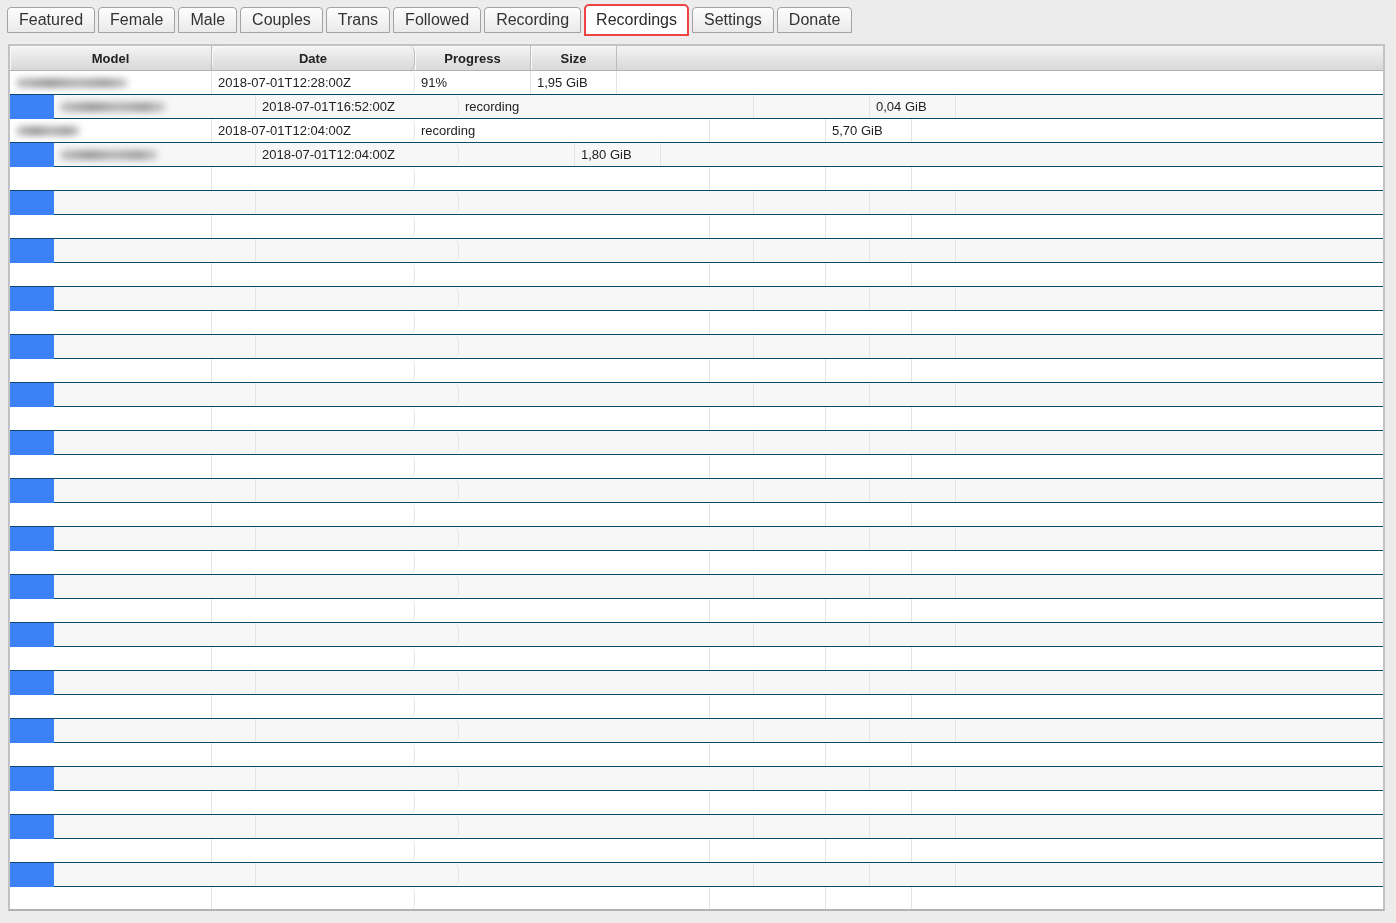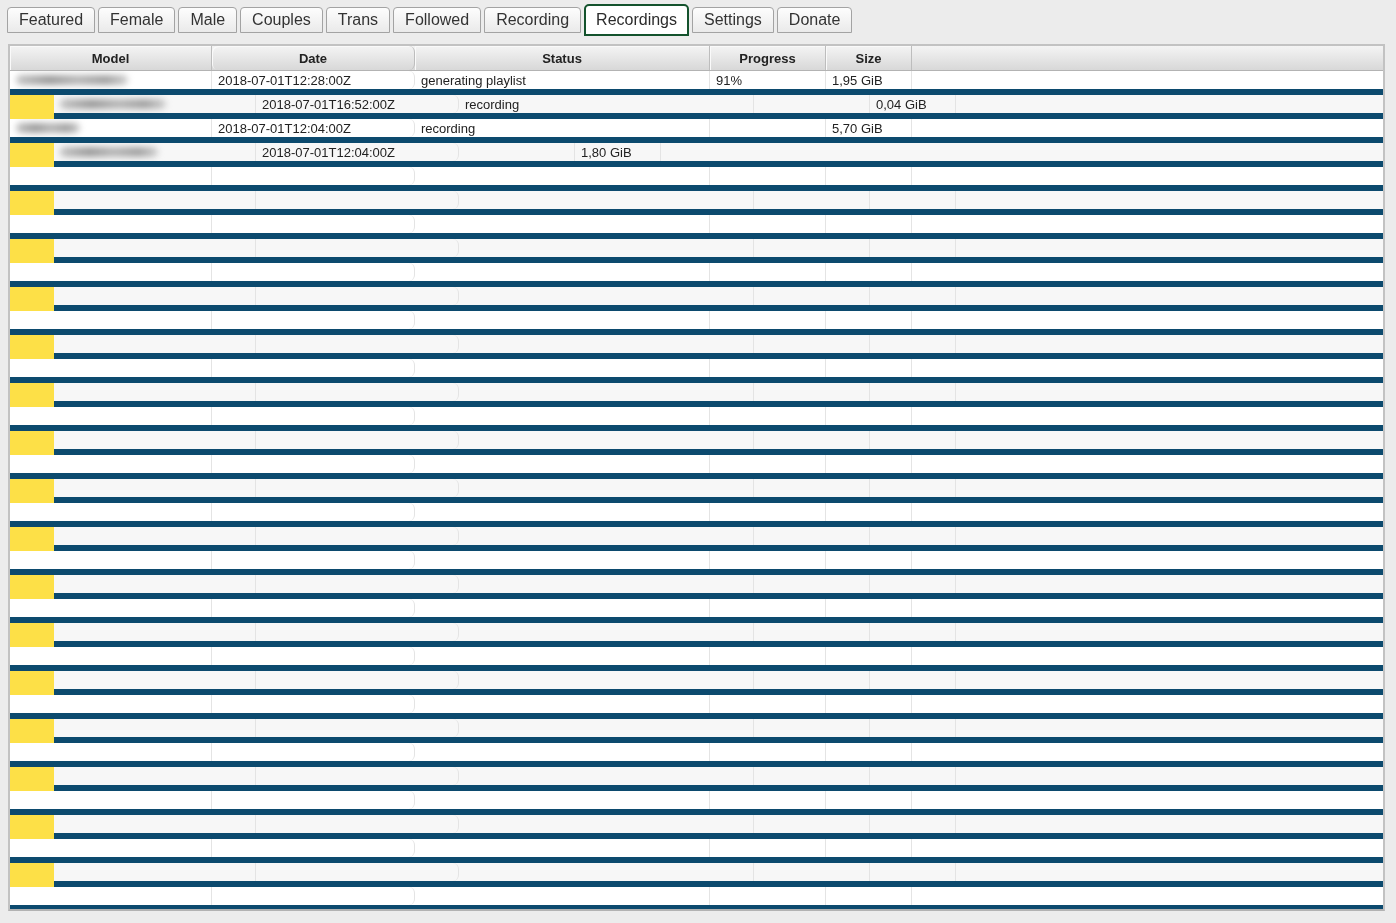--- a/index.html
+++ b/index.html
@@ -26,33 +26,33 @@
     border: 1px solid #a3a3a3;
     border-radius: 4px 4px 0 0;
     font-size: 16px; color: #333;
     white-space: nowrap;
     cursor: default;
   }
   .tab.active {
     margin-top: 4px;
     height: 32px;
     background: #ffffff;
-    border: 2px solid #14532d;
+    border: 2px solid #ef4444;
     border-radius: 5px 5px 0 0;
     padding: 0 10px;
     position: relative; z-index: 2;
     color: #2b2b2b;
   }
 
   
   .table {
     position: absolute;
     left: 8px; top: 44px;
     width: 1377px; height: 867px;
-    background: #fde047;
+    background: #3b82f6;
     border: 2px solid #c2c2c2;
     border-bottom-color: #b2b2b2;
     overflow: hidden;
   }
   .thead {
     display: flex;
     height: 25px;
     background: linear-gradient(#f4f4f4, #d8d8d8);
     border-bottom: 1px solid #b3b3b3;
   }
@@ -60,21 +60,21 @@
     display: flex; align-items: center; justify-content: center;
     font-size: 13px; font-weight: bold; color: #222;
     border-right: 1px solid #bdbdbd;
     box-shadow: inset 1px 1px 0 #fafafa;
     height: 100%;
   }
   .tr {
     display: flex;
     height: 24px;
     background: #ffffff;
-    border-bottom: 6px solid #0c4a6e;
+    border-bottom: 1px solid #0c4a6e;
   }
   .tr.alt { background: #f7f7f7; margin-left: 44px; }
   .td {
     display: flex; align-items: center;
     padding: 0 6px;
     font-size: 13px; color: #222;
     border-right: 1px solid #e4e4e4;
     height: 100%;
     overflow: hidden;
     white-space: nowrap;
@@ -108,32 +108,30 @@
     <div class="tab">Recording</div>
     <div class="tab active">Recordings</div>
     <div class="tab">Settings</div>
     <div class="tab">Donate</div>
   </div>
 
 <div class="table">
   <div class="thead" id="thead">
       <div class="th col0">Model</div>
       <div class="th col1">Date</div>
-      <div class="th col2">Status</div>
       <div class="th col3">Progress</div>
       <div class="th col4">Size</div>
       <div class="th filler"></div>
     </div>
   <div id="tbody">
       <div class="tr">
         <div class="td col0">
           <span class="blur" style="width: 112px;"></span>
         </div>
         <div class="td col1">2018-07-01T12:28:00Z</div>
-        <div class="td col2">generating playlist</div>
         <div class="td col3">91%</div>
         <div class="td col4">1,95 GiB</div>
         <div class="td filler"></div>
       </div>
       <div class="tr alt">
         <div class="td col0">
           <span class="blur" style="width: 106px;"></span>
         </div>
         <div class="td col1">2018-07-01T16:52:00Z</div>
         <div class="td col2">recording</div>

